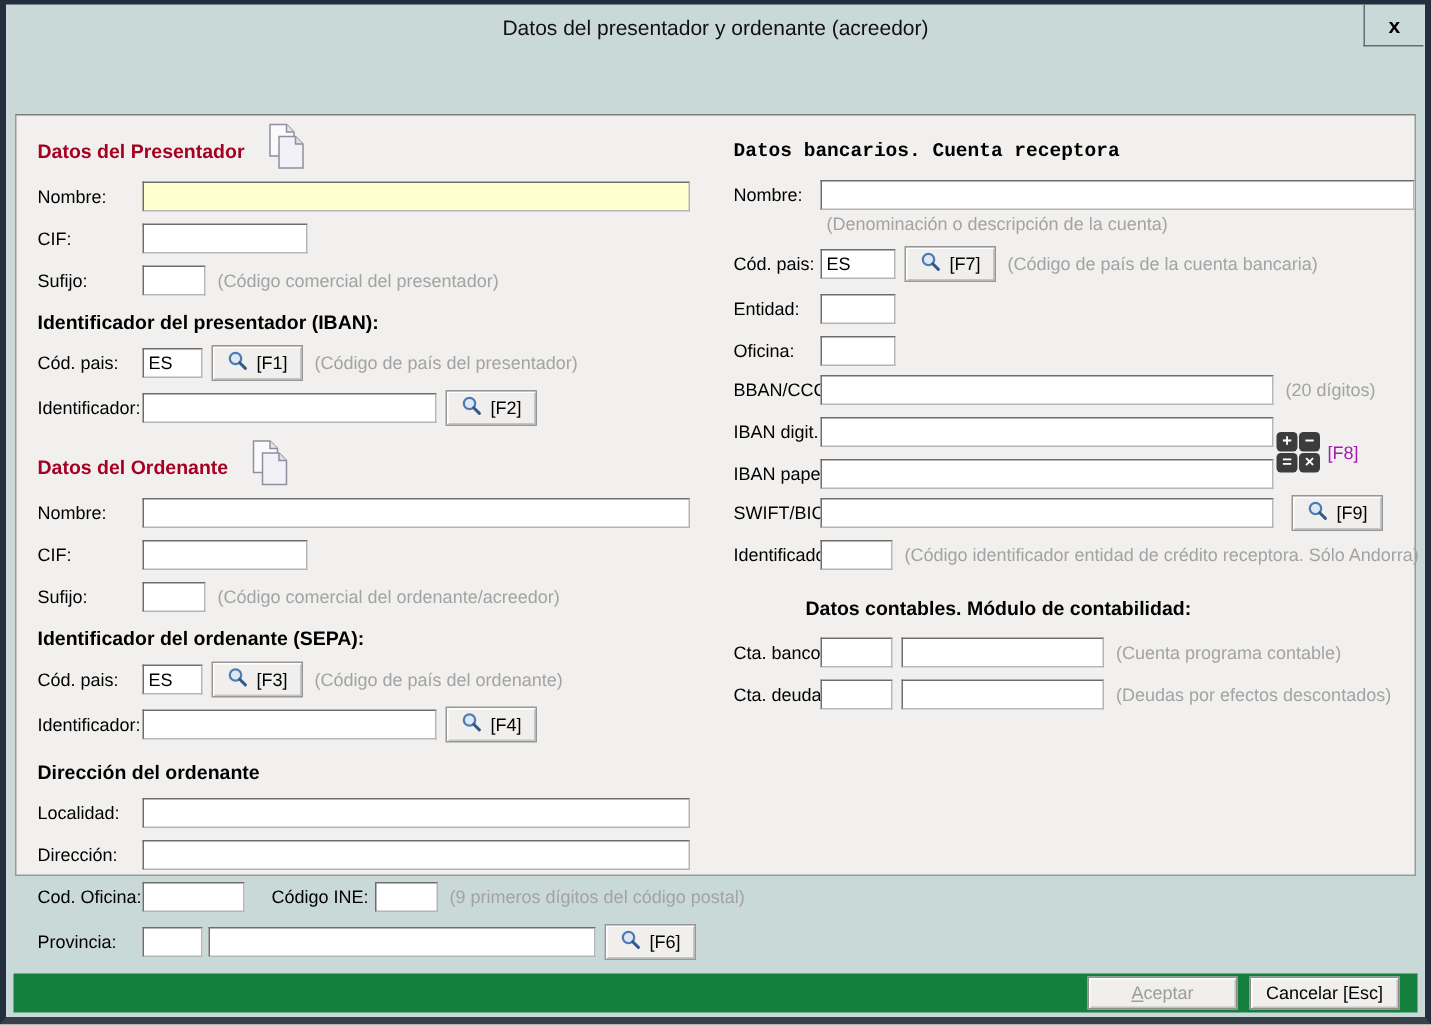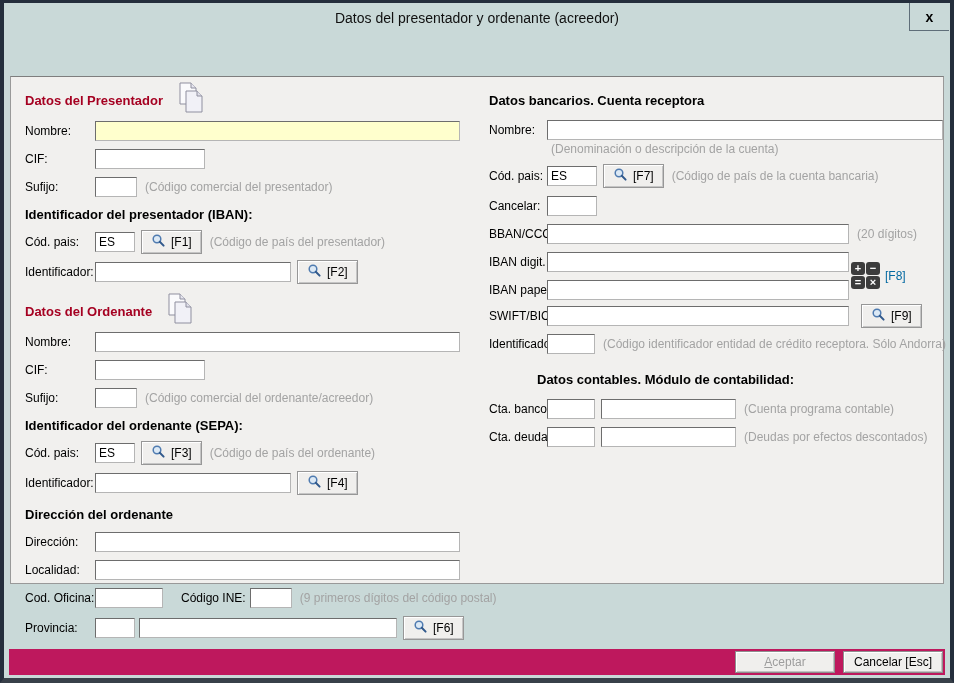--- a/index.html
+++ b/index.html
@@ -68,27 +68,27 @@
   .hint-indent { padding-left:62px; margin:1px 0 8px; }
 
   .iban-wrap { position:relative; }
   .calc-widget { position:absolute; left:362px; top:10px; display:flex; align-items:center; gap:5px; cursor:pointer; }
   .calc-grid { display:grid; grid-template-columns:14px 14px; grid-template-rows:13px 13px; gap:1px; }
   .calc-cell {
     background:#3c3c3c; color:#fff; border-radius:3px;
     font-size:11px; font-weight:bold; line-height:1;
     display:flex; align-items:center; justify-content:center;
   }
-  .calc-fkey { font-size:12px; color:#0369a1; }
+  .calc-fkey { font-size:12px; color:#a21caf; }
 
   
   .footer {
     position:absolute; left:5px; right:5px; top:646px; height:26px;
-    background:#be185d; display:flex; align-items:center; justify-content:flex-end; gap:8px;
-    padding-right:2px;
+    background:#15803d; display:flex; align-items:center; justify-content:flex-end; gap:8px;
+    padding-right:12px;
   }
   .btn {
     display:inline-block; min-width:100px; height:22px; line-height:20px;
     padding:0 10px; text-align:center;
     background:#f0efed; border:1px solid #8f8f8f;
     box-shadow: inset 1px 1px 0 #fff, inset -1px -1px 0 #c2c2c2;
     font-size:12px; color:#000; cursor:pointer; white-space:nowrap;
   }
   .btn.disabled { color:#9d9d9d; cursor:default; }
   .btn.disabled::first-letter { text-decoration:underline; }
@@ -214,25 +214,25 @@
               <circle cx="6" cy="6" r="3.8" fill="#dce9f5" stroke="#4f7bb0" stroke-width="1.5"></circle>
               <line x1="8.8" y1="8.8" x2="12.6" y2="12.6" stroke="#31598c" stroke-width="2" stroke-linecap="round"></line>
             </svg>
           </span>
           <span>[F4]</span>
         </button>
       </div>
 
       <div class="sec-heading mt12" style="margin-bottom:10px;">Dirección del ordenante</div>
       <div class="row mb8">
+        <span class="lbl lbl-l">Localidad:</span>
+        <input class="field w365" style="">
+      </div>
+      <div class="row mb8">
         <span class="lbl lbl-l">Dirección:</span>
-        <input class="field w365" style="">
-      </div>
-      <div class="row mb8">
-        <span class="lbl lbl-l">Localidad:</span>
         <input class="field w365" style="">
       </div>
       <div class="row mb8">
         <span class="lbl lbl-l">Cod. Oficina:</span>
         <input class="field w68" style="">
         <span class="lbl" style="margin-left:18px; margin-right:4px;">Código INE:</span>
         <input class="field w42" style="">
         <span class="hint">(9 primeros dígitos del código postal)</span>
       </div>
       <div class="row mb6">
@@ -246,21 +246,21 @@
               <line x1="8.8" y1="8.8" x2="12.6" y2="12.6" stroke="#31598c" stroke-width="2" stroke-linecap="round"></line>
             </svg>
           </span>
           <span>[F6]</span>
         </button>
       </div>
     </div>
 
     <div class="col col-right">
 
-      <div class="sec-heading mt16" style="margin-bottom:12px;">Datos bancarios. Cuenta receptora</div>
+      <div class="sec-heading mt16" style="margin-bottom:12px;font-family:Liberation Mono, monospace;">Datos bancarios. Cuenta receptora</div>
 
       <div class="row mb2">
         <span class="lbl lbl-r">Nombre:</span>
         <input class="field w396" style="">
       </div>
       <div class="hint hint-indent" style="margin-left:0;">(Denominación o descripción de la cuenta)</div>
 
       <div class="row mb8">
         <span class="lbl lbl-r">Cód. pais:</span>
         <input class="field w50" value="ES" style="">
@@ -270,21 +270,25 @@
               <circle cx="6" cy="6" r="3.8" fill="#dce9f5" stroke="#4f7bb0" stroke-width="1.5"></circle>
               <line x1="8.8" y1="8.8" x2="12.6" y2="12.6" stroke="#31598c" stroke-width="2" stroke-linecap="round"></line>
             </svg>
           </span>
           <span>[F7]</span>
         </button>
         <span class="hint">(Código de país de la cuenta bancaria)</span>
       </div>
 
       <div class="row mb8">
-        <span class="lbl lbl-r">Cancelar:</span>
+        <span class="lbl lbl-r">Entidad:</span>
+        <input class="field w50" style="">
+      </div>
+      <div class="row mb6">
+        <span class="lbl lbl-r">Oficina:</span>
         <input class="field w50" style="">
       </div>
       <div class="row mb8">
         <span class="lbl lbl-r">BBAN/CCC:</span>
         <input class="field w302" style="">
         <span class="hint">(20 dígitos)</span>
       </div>
 
       <div class="iban-wrap">
         <div class="row mb8">

